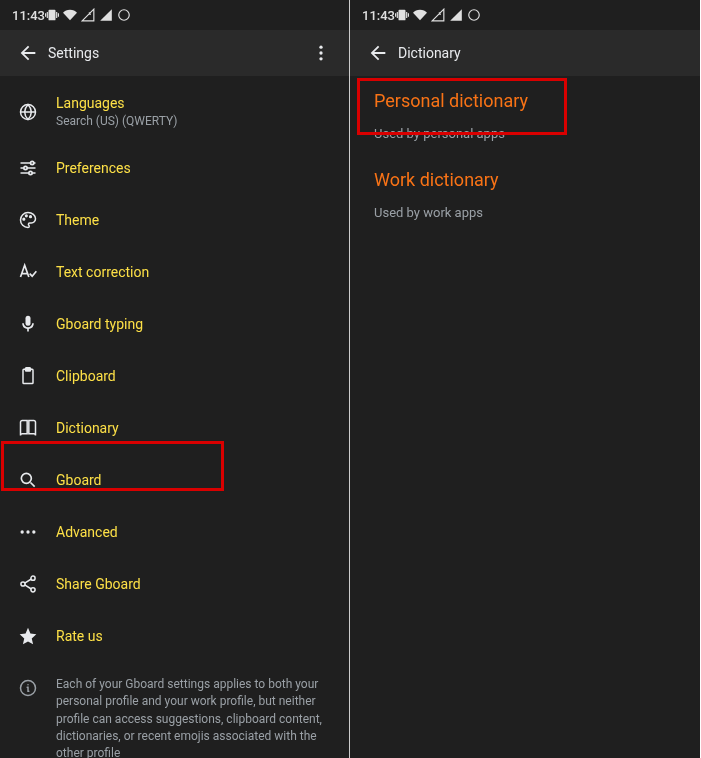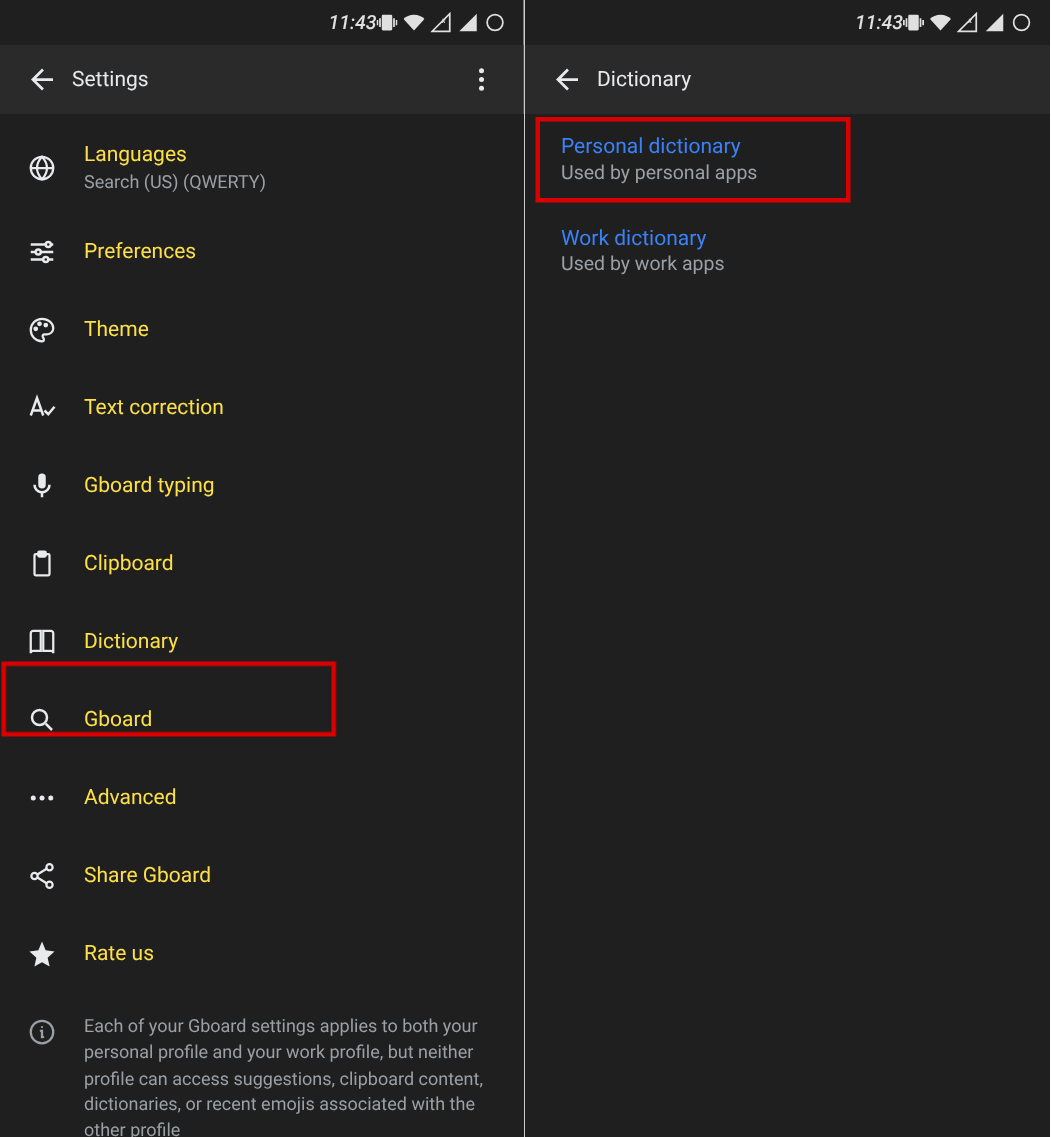--- a/index.html
+++ b/index.html
@@ -1,36 +1,36 @@
 <!DOCTYPE html>
 <html><head>
 <meta charset="utf-8">
 <style>
   * { margin: 0; padding: 0; box-sizing: border-box; }
   html, body { width: 701px; height: 758px; background: #fff; font-family: Roboto, "Segoe UI", Arial, sans-serif; overflow: hidden; }
   .container { display: flex; width: 701px; height: 758px; }
   .screen { width: 350px; height: 758px; background: #1f1f1f; display: flex; flex-direction: column; position: relative; }
   .screen.left { border-right: 1px solid #ccc; }
-  .status-bar { height: 30px; width: 100%; display: flex; align-items: center; justify-content: flex-end; padding: 0 12px; color: #e0e0e0; font-size: 13px; font-weight: 500; font-style: italic; }
+  .status-bar { height: 30px; width: 100%; display: flex; align-items: center; justify-content: flex-start; padding: 0 12px; color: #e0e0e0; font-size: 13px; font-weight: 500; }
   .status-right { display: flex; align-items: center; gap: 4px; }
   .status-right svg { width: 14px; height: 14px; }
   .app-bar { height: 46px; background: #2a2a2a; display: flex; align-items: center; padding: 0 8px; color: #e8eaed; }
   .app-bar .back { width: 40px; height: 40px; display: flex; align-items: center; justify-content: center; cursor: pointer; }
   .app-bar .title { font-size: 14px; font-weight: 400; flex: 1; }
   .app-bar .menu { width: 40px; height: 40px; display: flex; align-items: center; justify-content: center; cursor: pointer; }
   .scroll-content { flex: 1; overflow-y: auto; background: #1f1f1f; }
   .scroll-content::-webkit-scrollbar { width: 0; }
   .list-item { display: flex; align-items: center; min-height: 52px; cursor: pointer; }
   .list-item .icon-slot { width: 56px; display: flex; align-items: center; justify-content: center; flex-shrink: 0; }
   .list-item .text-slot { flex: 1; padding: 12px 16px 12px 0; }
   .list-item .primary { color: #fde047; font-size: 14px; line-height: 1.3; }
   .list-item .secondary { color: #9aa0a6; font-size: 12px; margin-top: 2px; line-height: 1.3; }
   .dict-item { display: flex; flex-direction: column; padding: 14px 24px; cursor: pointer; }
-  .dict-item .primary { color: #3b82f6; font-size: 14px; }
-  .dict-item .secondary { color: #9aa0a6; font-size: 13px; margin-top: 2px; }
+  .dict-item .primary { color: #f97316; font-size: 18px; }
+  .dict-item .secondary { color: #9aa0a6; font-size: 13px; margin-top: 15px; }
   .info-block { display: flex; align-items: flex-start; padding: 14px 16px 18px 0; }
   .info-block .icon-slot { width: 56px; display: flex; align-items: center; justify-content: center; flex-shrink: 0; padding-top: 2px; }
   .info-block .msg { color: #9aa0a6; font-size: 12px; line-height: 1.45; padding-right: 6px; }
   .highlight-box { position: absolute; border: 3px solid #d90000; pointer-events: none; }
   svg { display: block; }
   .icn { color: #e8eaed; }
 </style>
 </head>
 <body>
 

